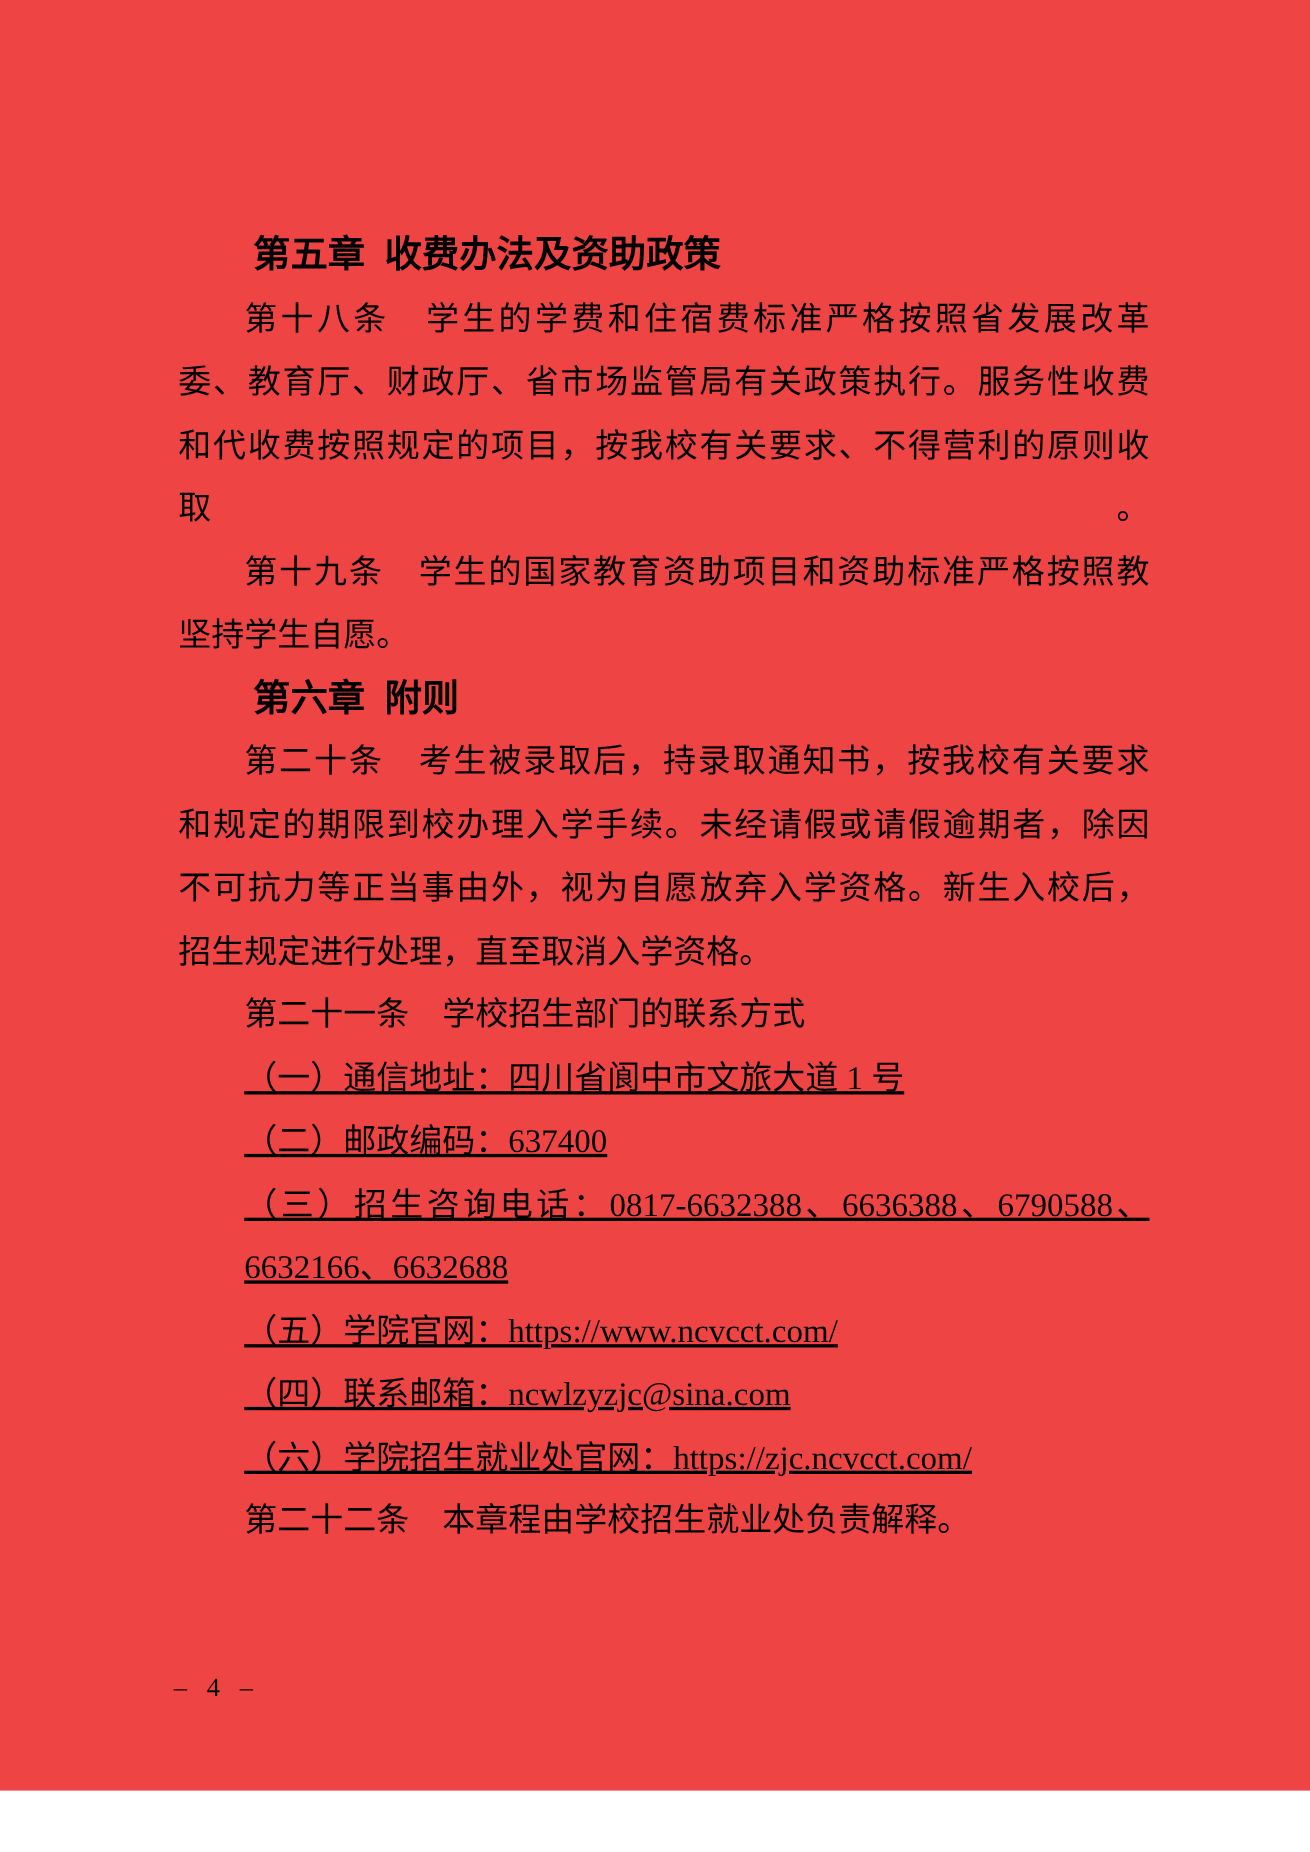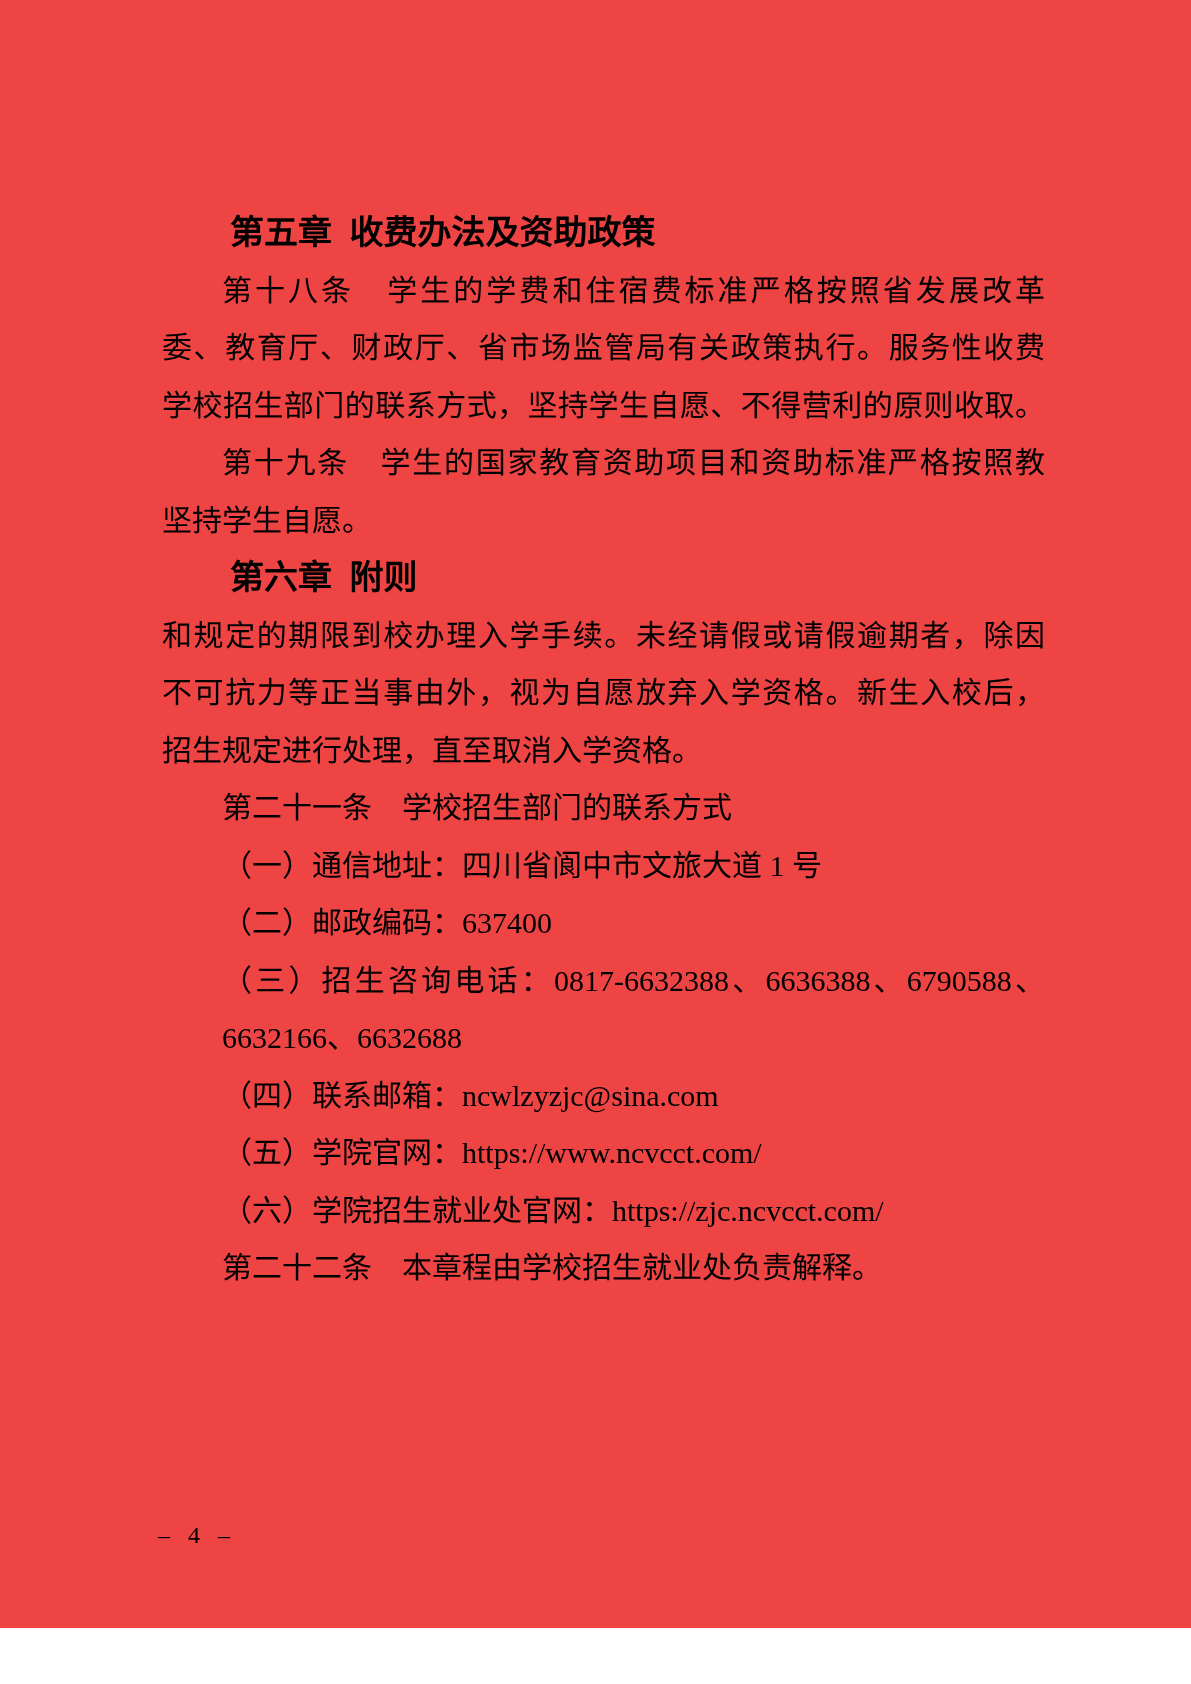--- a/index.html
+++ b/index.html
@@ -34,20 +34,21 @@
     text-justify: inter-character;
   }
   
   .ind {
     text-indent: 2em;
     font-family: Liberation Serif, serif;
   }
   
   .ind2 {
     padding-left: 2em;
+    text-decoration: underline;
   }
   .h {
     font-family: "Liberation Sans", sans-serif;
     font-weight: 700;
     font-size: 34px;
     word-spacing: 8px;
   }
   .footer {
     position: absolute;
     left: 158px;
@@ -62,39 +63,40 @@
 </head>
 <body>
 
 <div class="page">
   <div class="doc">
 
     <div class="ln h ind">第五章 收费办法及资助政策</div>
 
     <div class="ln ind just">第十八条　学生的学费和住宿费标准严格按照省发展改革</div>
     <div class="ln just">委、教育厅、财政厅、省市场监管局有关政策执行。服务性收费</div>
-    <div class="ln just">学校招生部门的联系方式，坚持学生自愿、不得营利的原则收取。</div>
+    <div class="ln just">和代收费按照规定的项目，按我校有关要求、不得营利的原则收取。</div>
 
     <div class="ln ind just">第十九条　学生的国家教育资助项目和资助标准严格按照教</div>
     <div class="ln">坚持学生自愿。</div>
 
     <div class="ln h ind">第六章 附则</div>
 
+    <div class="ln ind just">第二十条　考生被录取后，持录取通知书，按我校有关要求</div>
     <div class="ln just">和规定的期限到校办理入学手续。未经请假或请假逾期者，除因</div>
     <div class="ln just">不可抗力等正当事由外，视为自愿放弃入学资格。新生入校后，</div>
     <div class="ln">招生规定进行处理，直至取消入学资格。</div>
 
     <div class="ln ind">第二十一条　学校招生部门的联系方式</div>
 
     <div class="ln ind2">（一）通信地址：四川省阆中市文旅大道 1 号</div>
     <div class="ln ind2">（二）邮政编码：637400</div>
     <div class="ln ind2 just">（三）招生咨询电话：0817-6632388、6636388、6790588、</div>
     <div class="ln ind2">6632166、6632688</div>
+    <div class="ln ind2">（五）学院官网：https://www.ncvcct.com/</div>
     <div class="ln ind2">（四）联系邮箱：ncwlzyzjc@sina.com</div>
-    <div class="ln ind2">（五）学院官网：https://www.ncvcct.com/</div>
     <div class="ln ind2">（六）学院招生就业处官网：https://zjc.ncvcct.com/</div>
 
     <div class="ln ind">第二十二条　本章程由学校招生就业处负责解释。</div>
 
   </div>
 
   <div class="footer">– 4 –</div>
 </div>
 
 </body></html>

